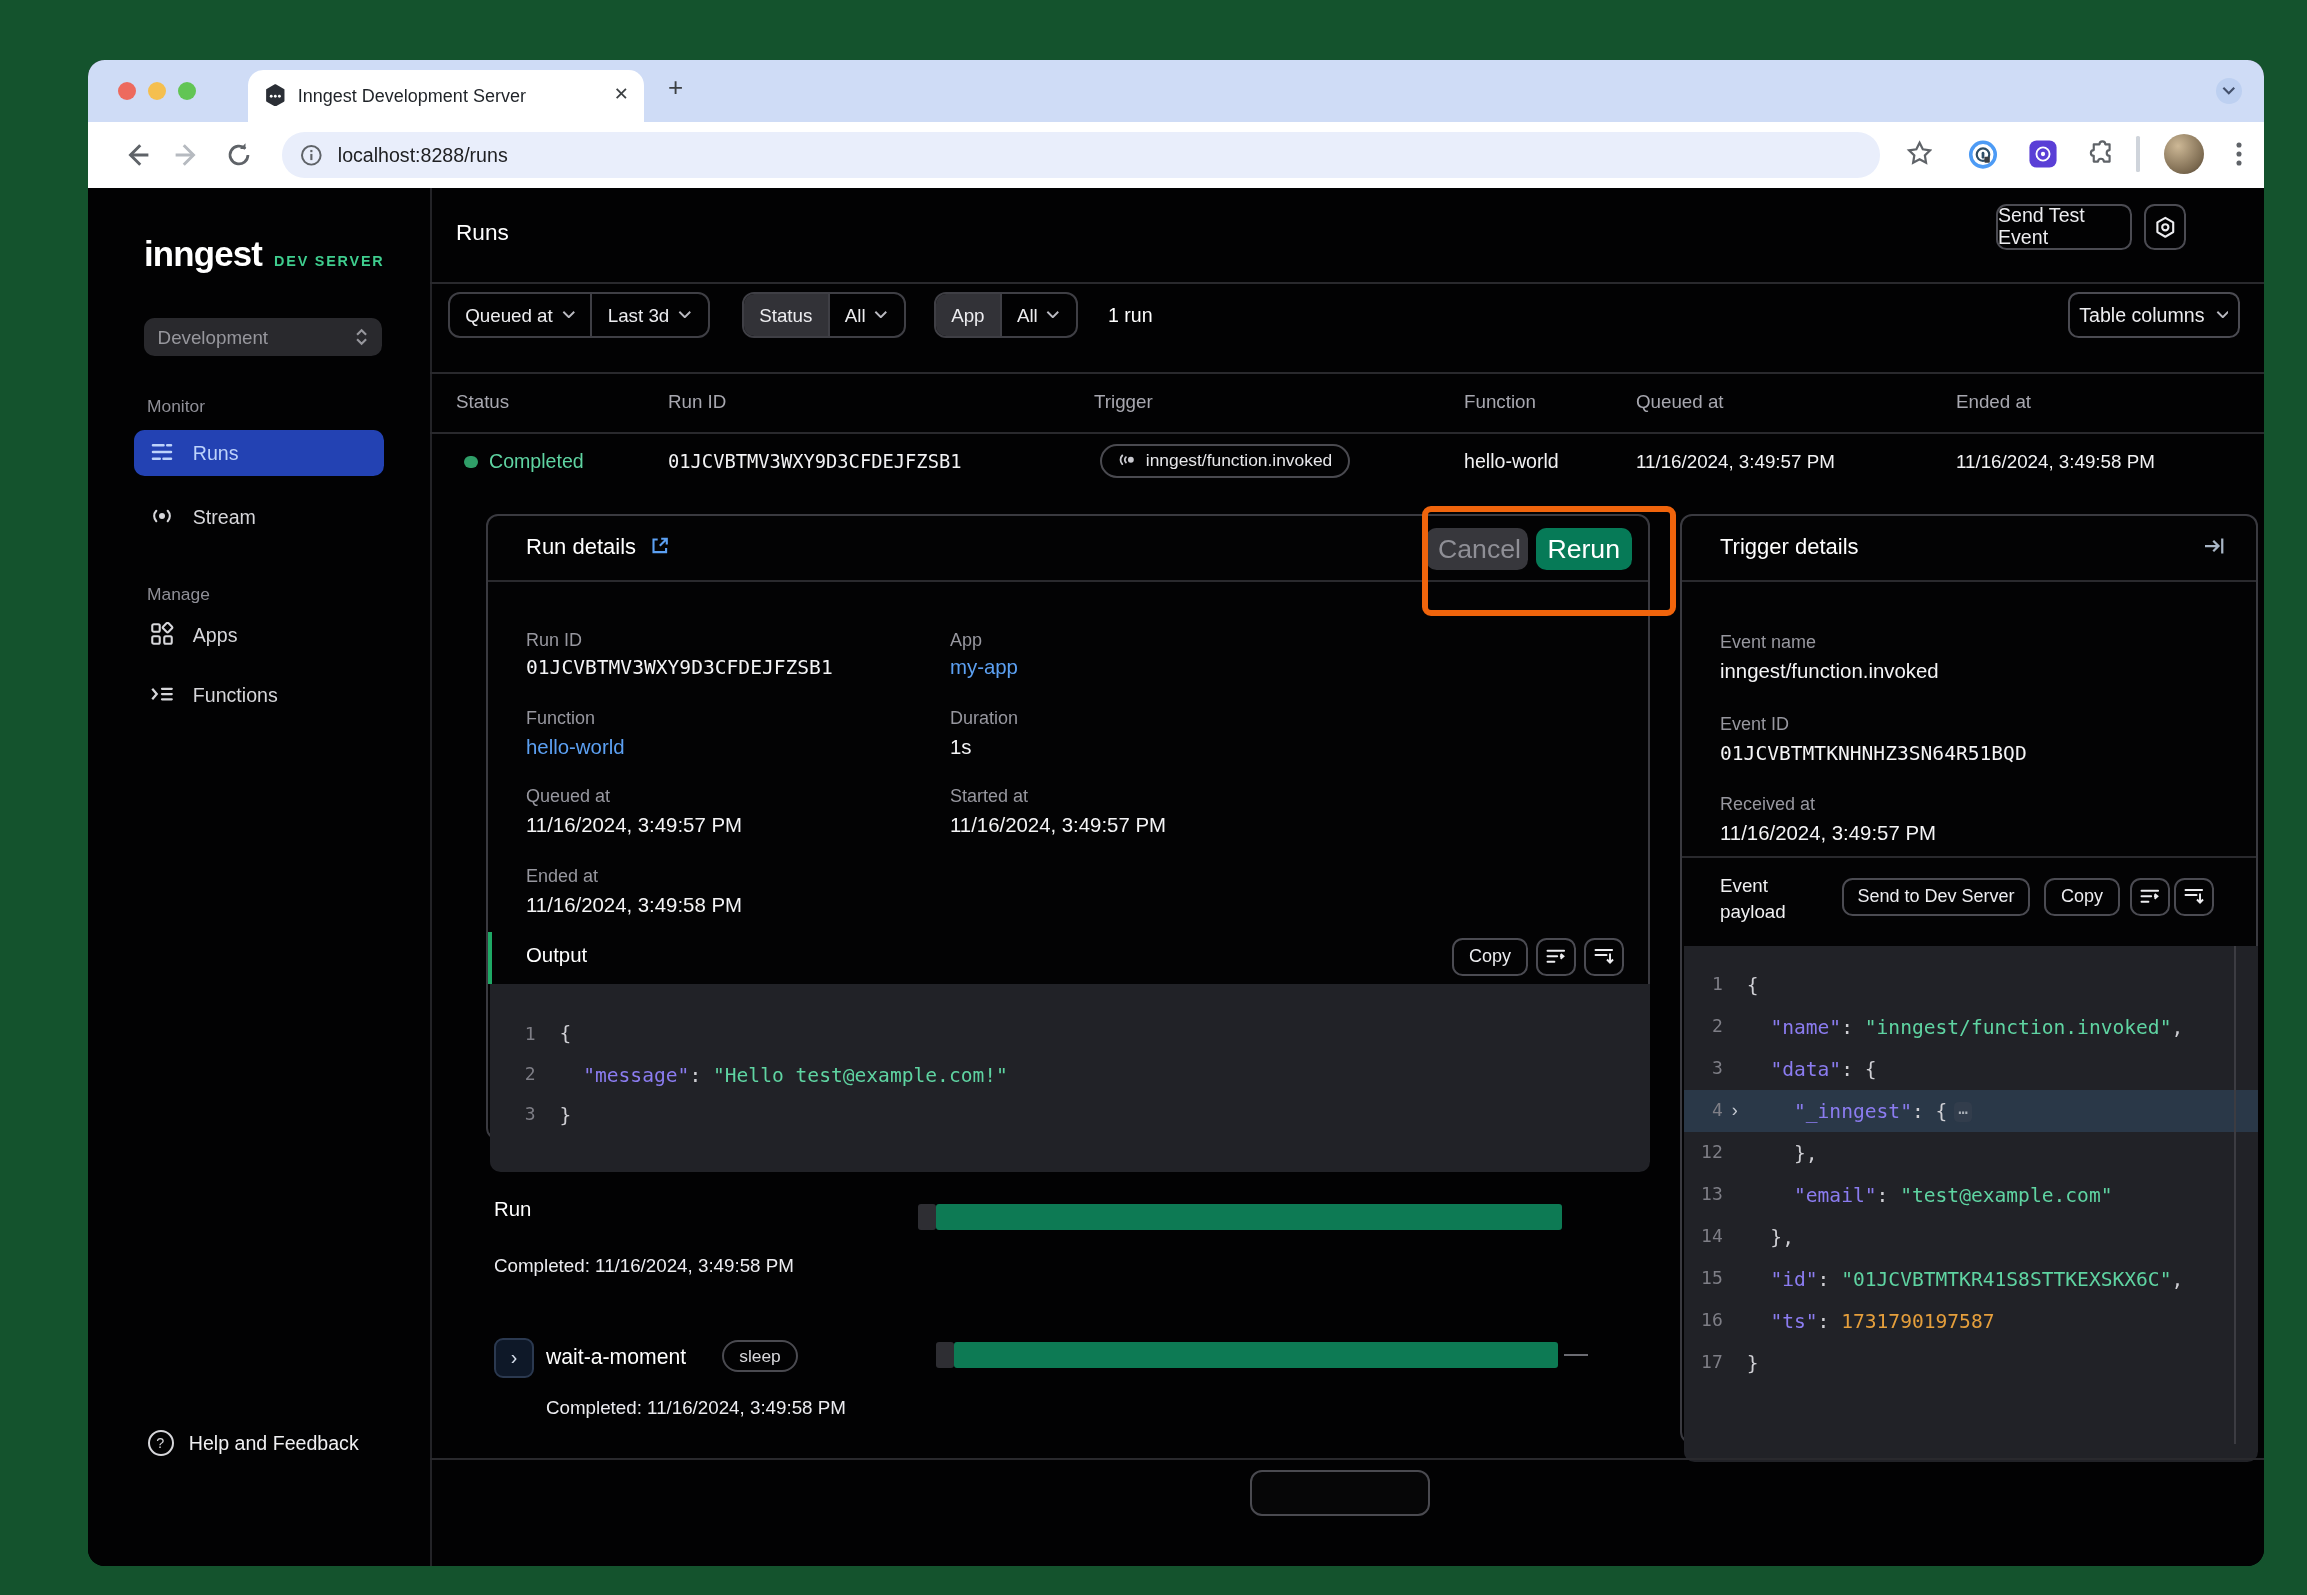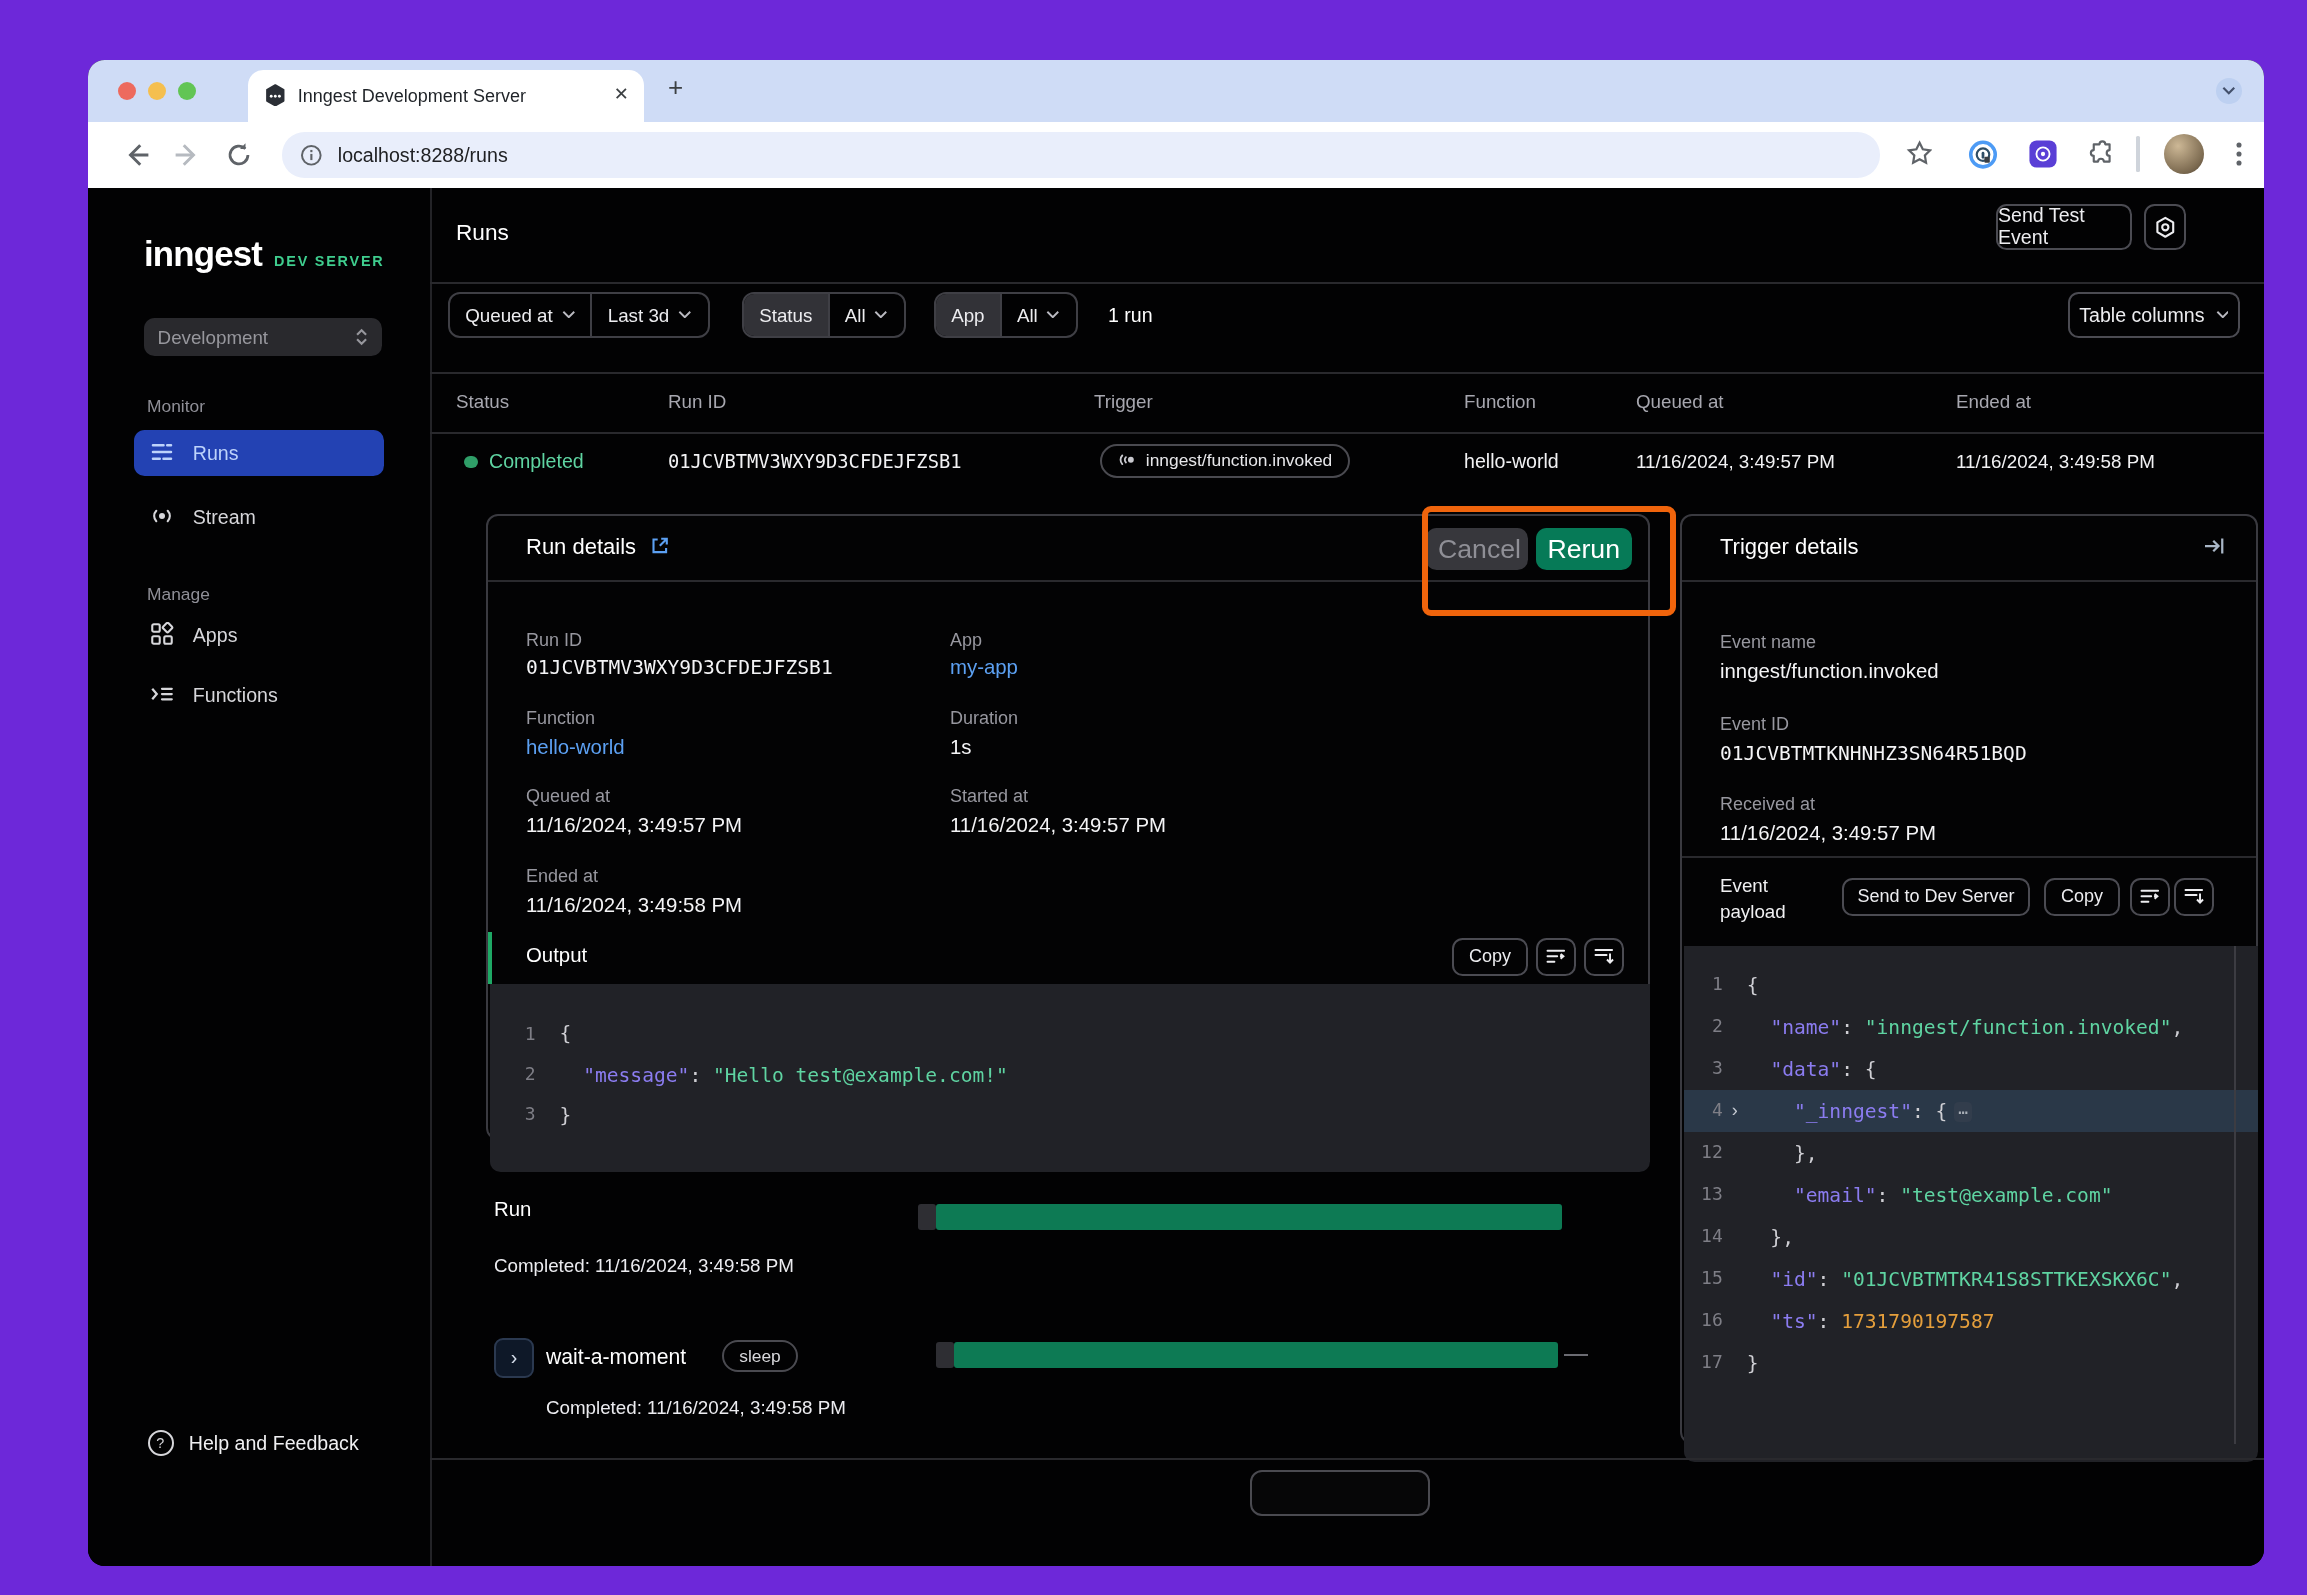--- a/index.html
+++ b/index.html
@@ -1,16 +1,16 @@
 <!DOCTYPE html>
 <html style="font-size:12px"><head>
 <meta charset="utf-8">
 <style>
   html,body{margin:0;padding:0;background:#000;}
-  .canvas{position:relative;width:2307px;height:1595px;background:#6d28d9;overflow:hidden;}
+  .canvas{position:relative;width:2307px;height:1595px;background:#14532d;overflow:hidden;}
   .stage{position:absolute;left:0;top:0;width:1154px;height:798px;transform:scale(2);transform-origin:0 0;
          font-family:"Liberation Sans",sans-serif;-webkit-font-smoothing:antialiased;}
   .mono{font-family:"DejaVu Sans Mono",monospace;}
 
   
   #window{position:absolute;left:44px;top:29.5px;width:1088px;height:753px;border-radius:8.3px;background:#000;overflow:hidden;}
   .tabbar{position:absolute;left:0;top:0;right:0;height:31px;background:#cfdcf6;}
   .light{position:absolute;top:11.3px;width:9px;height:9px;border-radius:50%;}
   .tab{position:absolute;left:80px;top:5.3px;width:198px;height:26px;background:#fff;border-radius:7.6px 7.6px 0 0;
        display:flex;align-items:center;padding:0 7.6px;box-sizing:border-box;gap:6px;}

